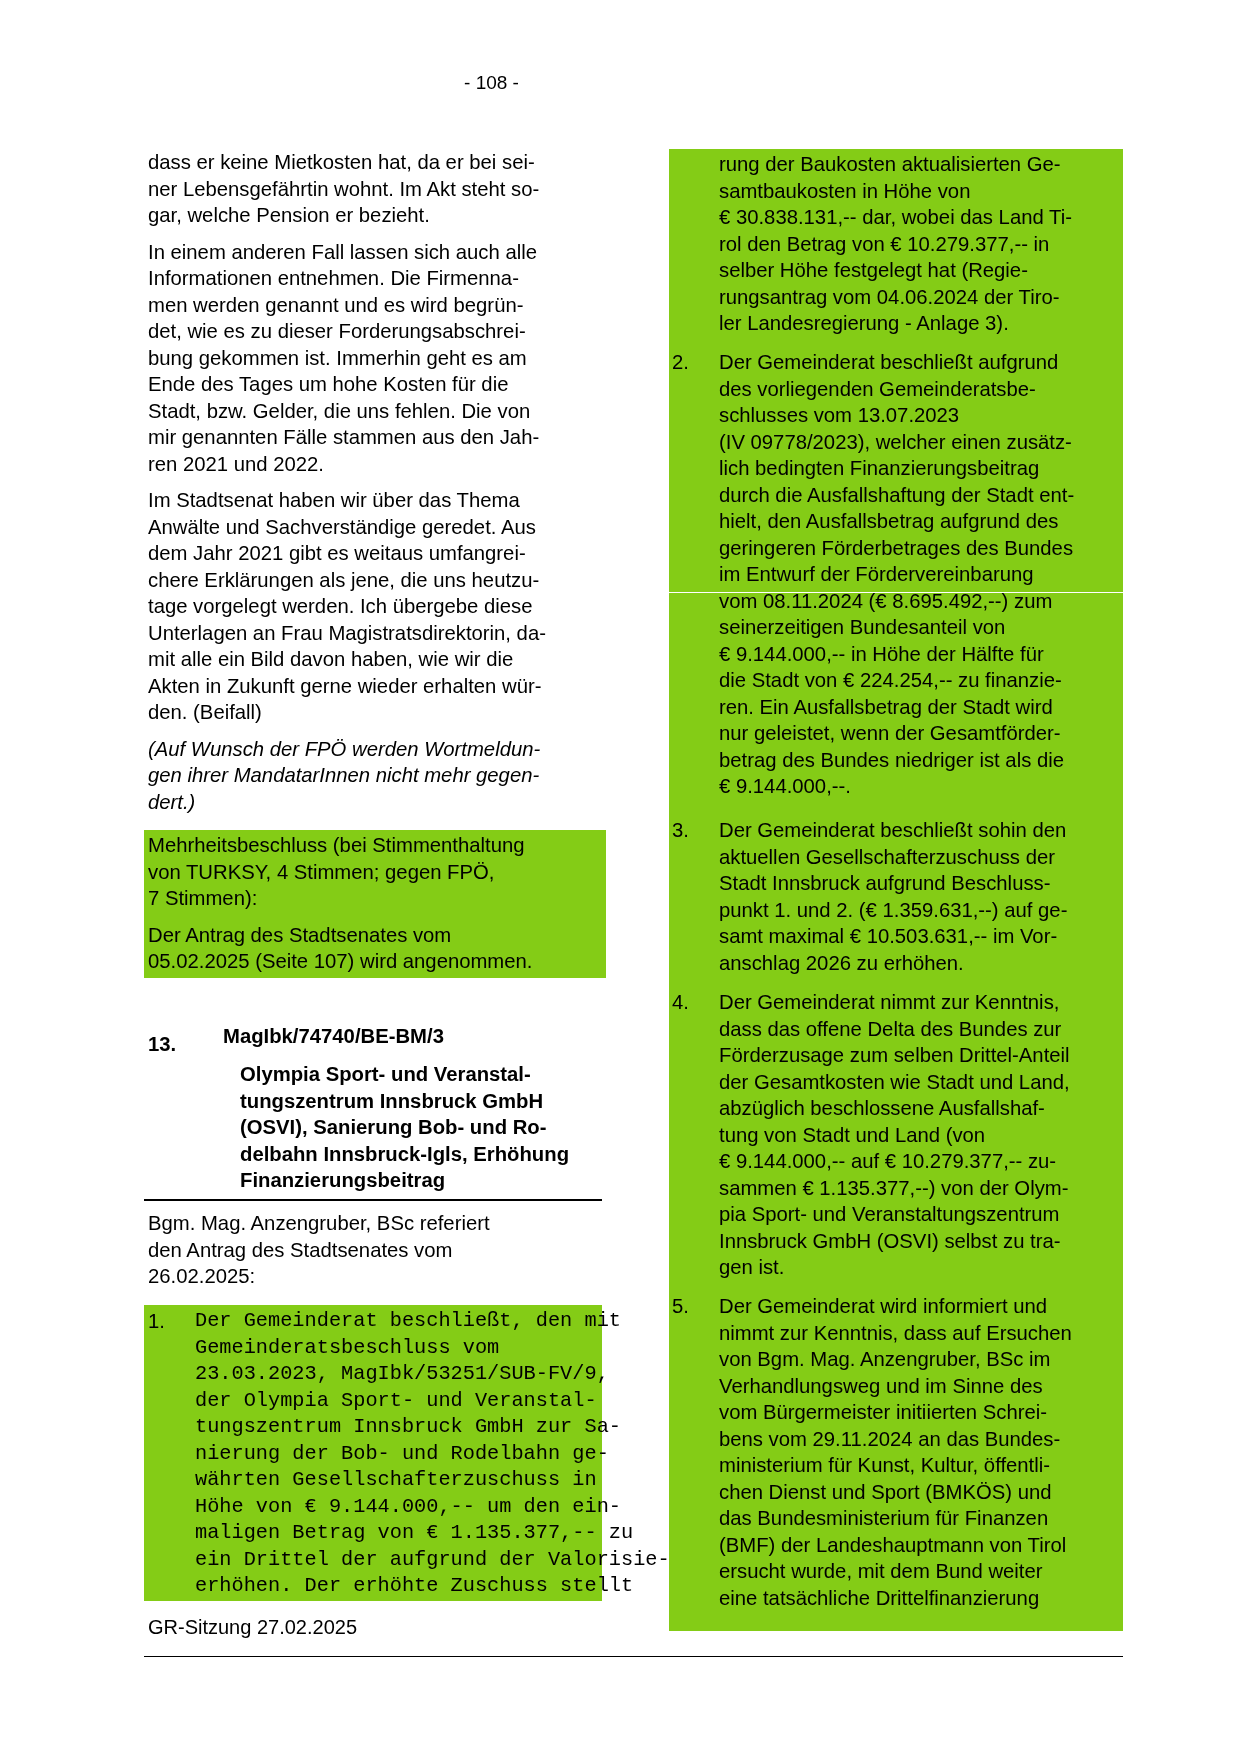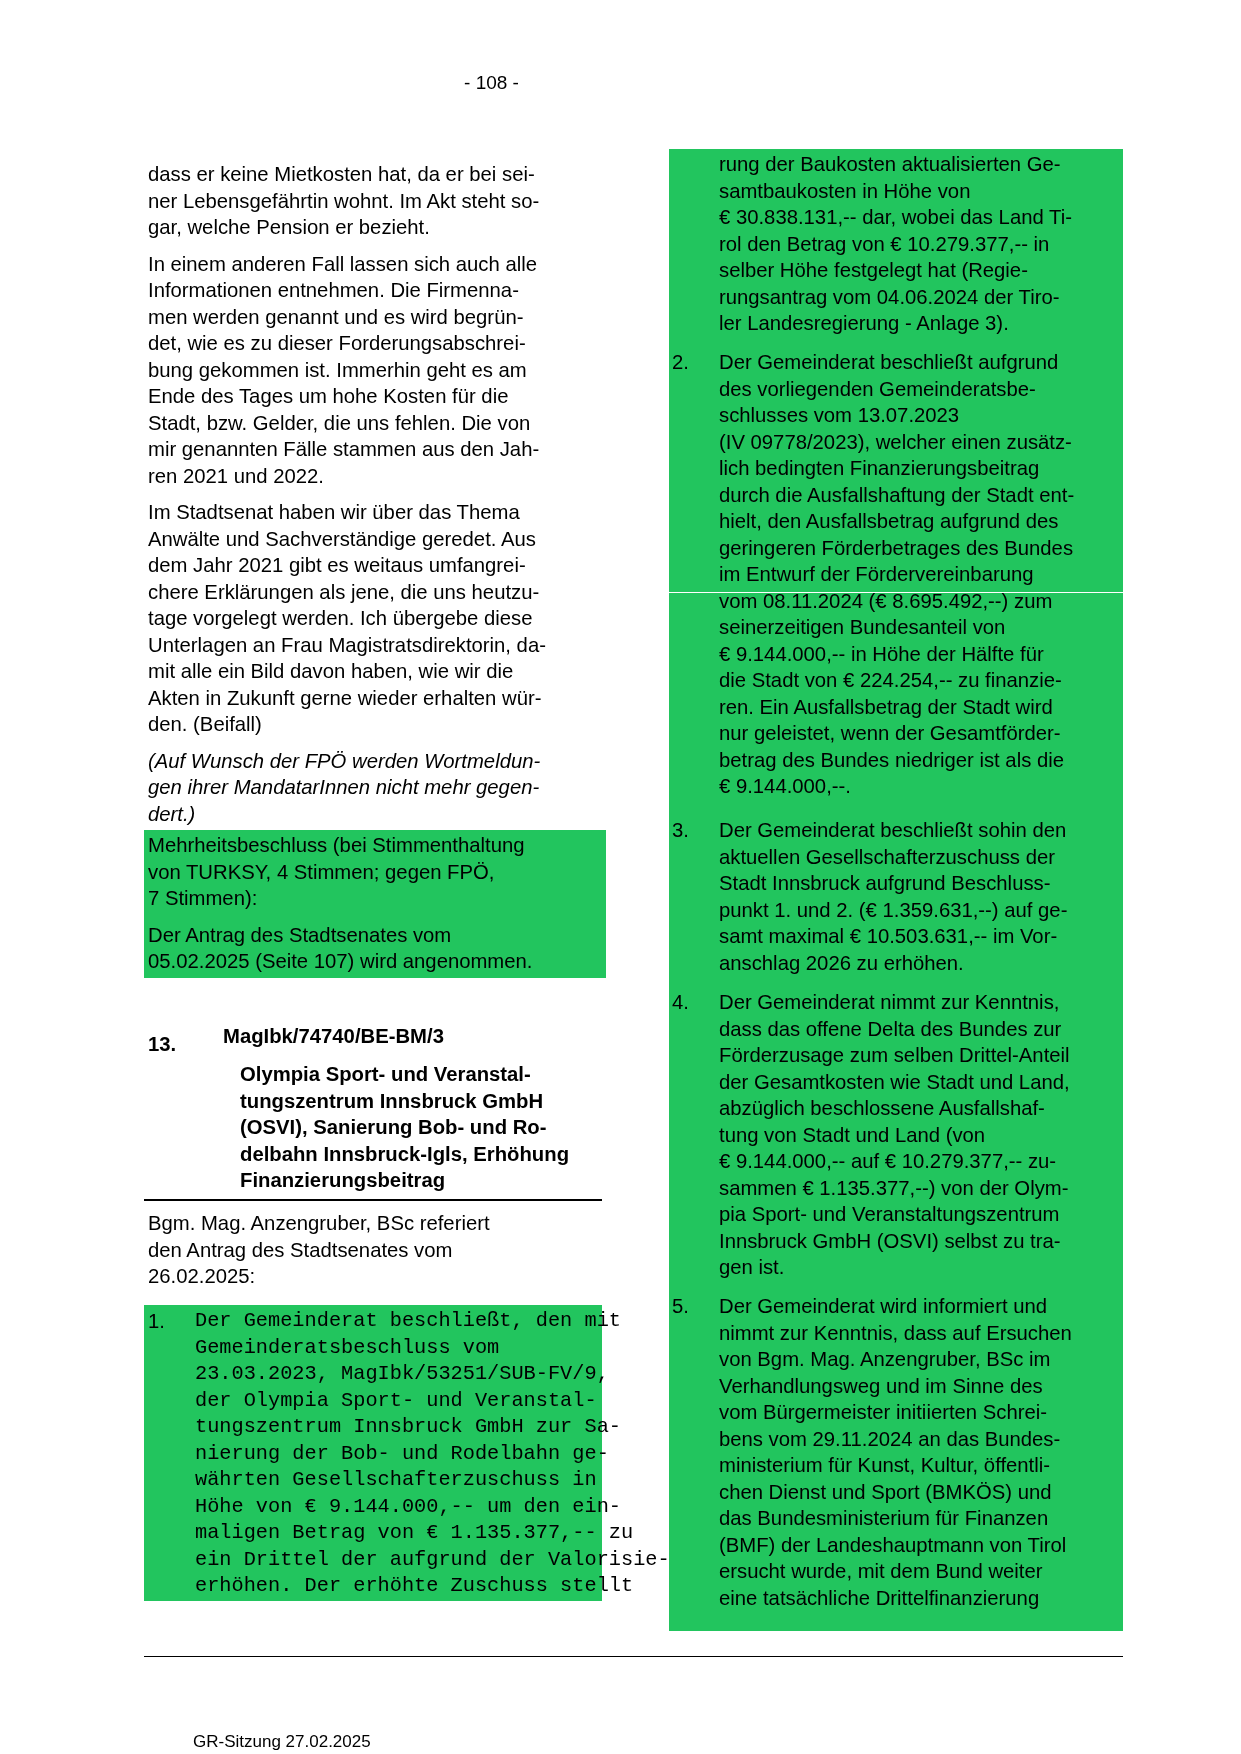--- a/index.html
+++ b/index.html
@@ -5,44 +5,44 @@
   html, body { margin: 0; padding: 0; background: #ffffff; }
   body {
     width: 1241px; height: 1754px; position: relative; overflow: hidden;
     font-family: "Liberation Sans", sans-serif; color: #000;
   }
   .page-num {
     position: absolute; top: 72px; left: 0; width: 983px; text-align: center;
     font-size: 19px;
   }
   .col { position: absolute; font-size: 20.3px; line-height: 26.5px; }
-  .col-left { left: 148px; width: 455px; top: 149px; margin-top: 12px; }
+  .col-left { left: 148px; width: 455px; top: 149px; }
   .line { white-space: nowrap; display: block; }
   .para { margin-bottom: 10px; }
   .italic { font-style: italic; }
-  .gray { background: #22c55e; }
+  .gray { background: #84cc16; }
   .vote-block { position: absolute; left: 144px; top: 830px; width: 458px; padding: 2px 0 3px 4px; }
   .vote-block .para:last-child { margin-bottom: 0; }
   .heading-block { position: absolute; left: 148px; top: 1023px; width: 455px; font-weight: bold; font-size: 20.3px; line-height: 26.5px; }
   .heading-num { position: absolute; left: 0; top: 8px; }
   .heading-code { position: absolute; left: 75px; top: 0; }
   .heading-title { position: absolute; left: 92px; top: 38px; }
   .heading-rule { position: absolute; left: 144px; top: 1199px; width: 458px; height: 2px; background: #000; }
   .referent { position: absolute; left: 148px; top: 1210px; width: 455px; font-size: 20.3px; line-height: 26.5px; }
   .referent b { font-weight: normal; margin-top: 41px; }
   .item1 { position: absolute; left: 144px; top: 1305px; width: 458px; height: 296px; }
   .item-num { position: absolute; left: 4px; top: 3px; font-size: 20.3px; line-height: 26.5px; }
   .item-body { position: absolute; left: 51px; top: 3px; font-size: 20.3px; line-height: 26.5px; font-family: Liberation Mono, monospace; }
   .right-gray { position: absolute; left: 669px; top: 149px; width: 454px; height: 1482px; }
   .right-seam { position: absolute; left: 669px; top: 592px; width: 454px; height: 1px; background: #ffffff; }
   .r-item { position: absolute; left: 669px; width: 454px; font-size: 20.3px; line-height: 26.5px; }
   .r-num { position: absolute; left: 3px; top: 0; }
   .r-body { position: absolute; left: 50px; top: 0; }
   .footer-rule { position: absolute; left: 144px; top: 1656px; width: 979px; height: 1px; background: #000; }
-  .footer-text { position: absolute; left: 148px; top: 1732px; font-size: 17px; margin-left: 45px; }
+  .footer-text { position: absolute; left: 148px; top: 1616px; font-size: 20px; }
 </style>
 </head>
 <body>
 
 <div class="page-num">- 108 -</div>
 
 <div class="col col-left">
   <div class="para">
     <span class="line">dass er keine Mietkosten hat, da er bei sei-</span>
     <span class="line">ner Lebensgefährtin wohnt. Im Akt steht so-</span>

